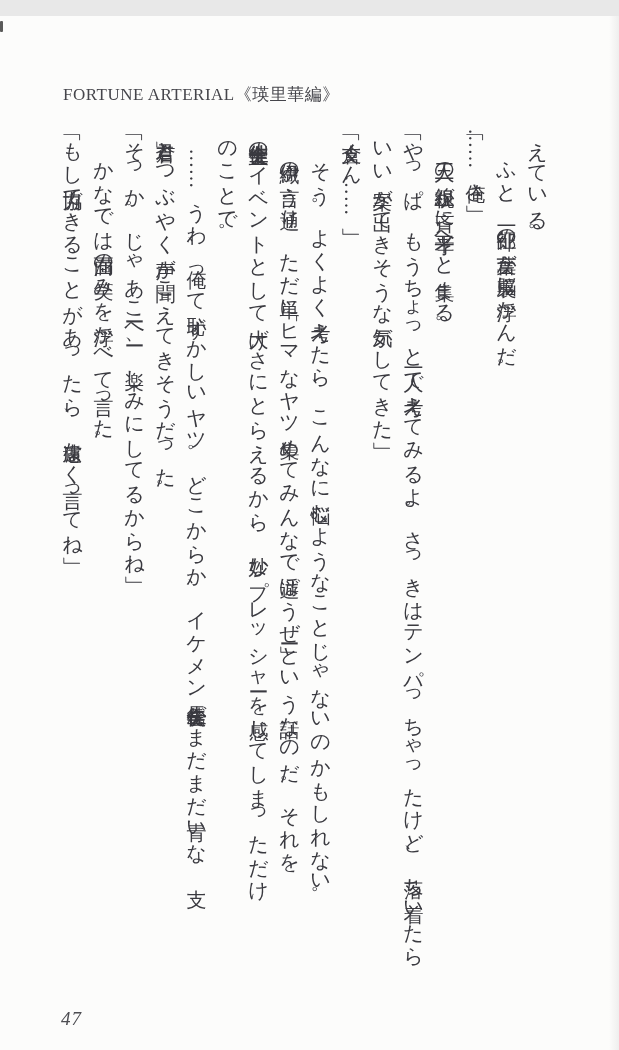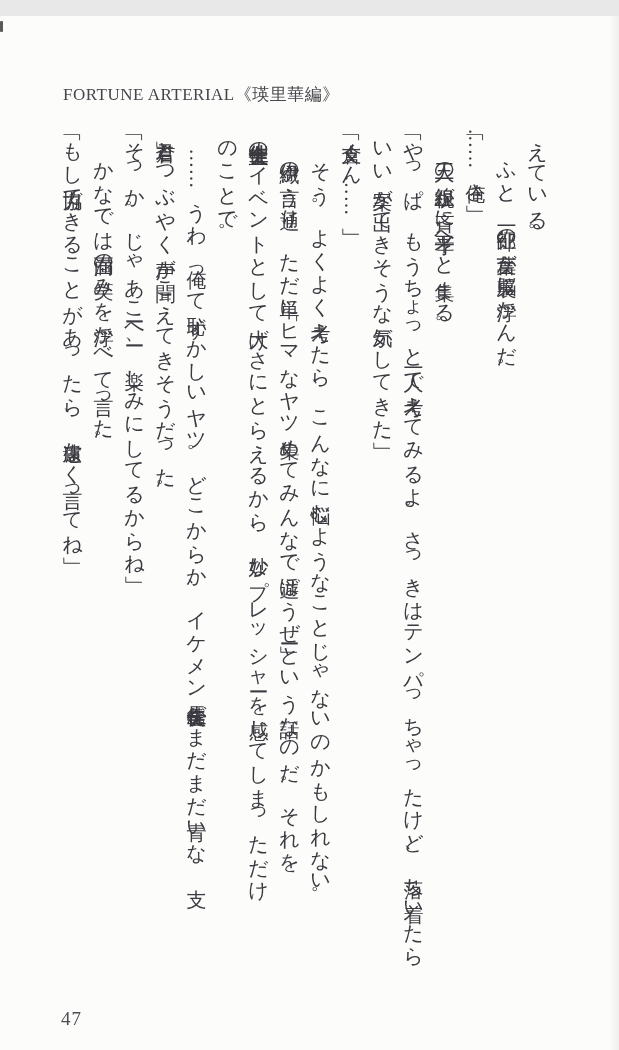--- a/index.html
+++ b/index.html
@@ -53,20 +53,21 @@
   }
   .body-text .tline {
     line-height: 31px;  
     white-space: pre;
   }
   .folio {
     position: absolute;
     left: 61px;
     top: 992px;
     font-size: 19px;
+    font-style: italic;
     color: #4d4d52;
     letter-spacing: 1px;
     text-align: right;
   }
 </style>
 </head>
 <body>
 
 <div class="page">
   <div class="scan-speck"></div>

